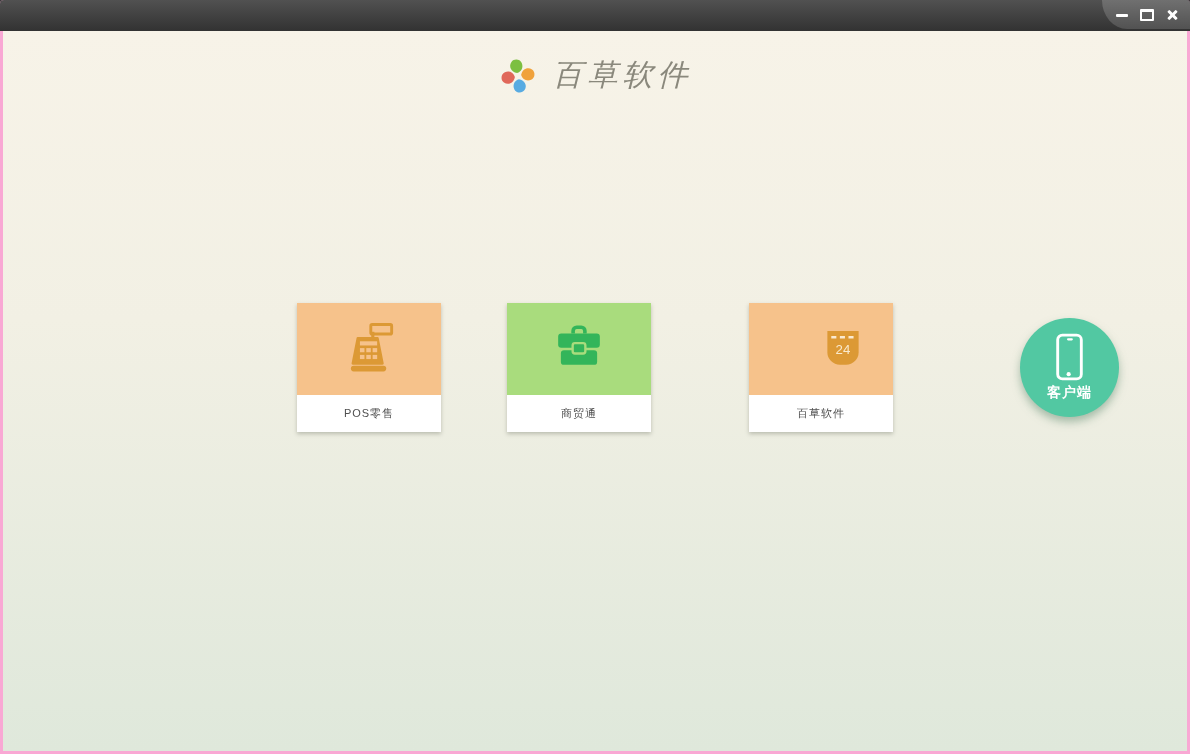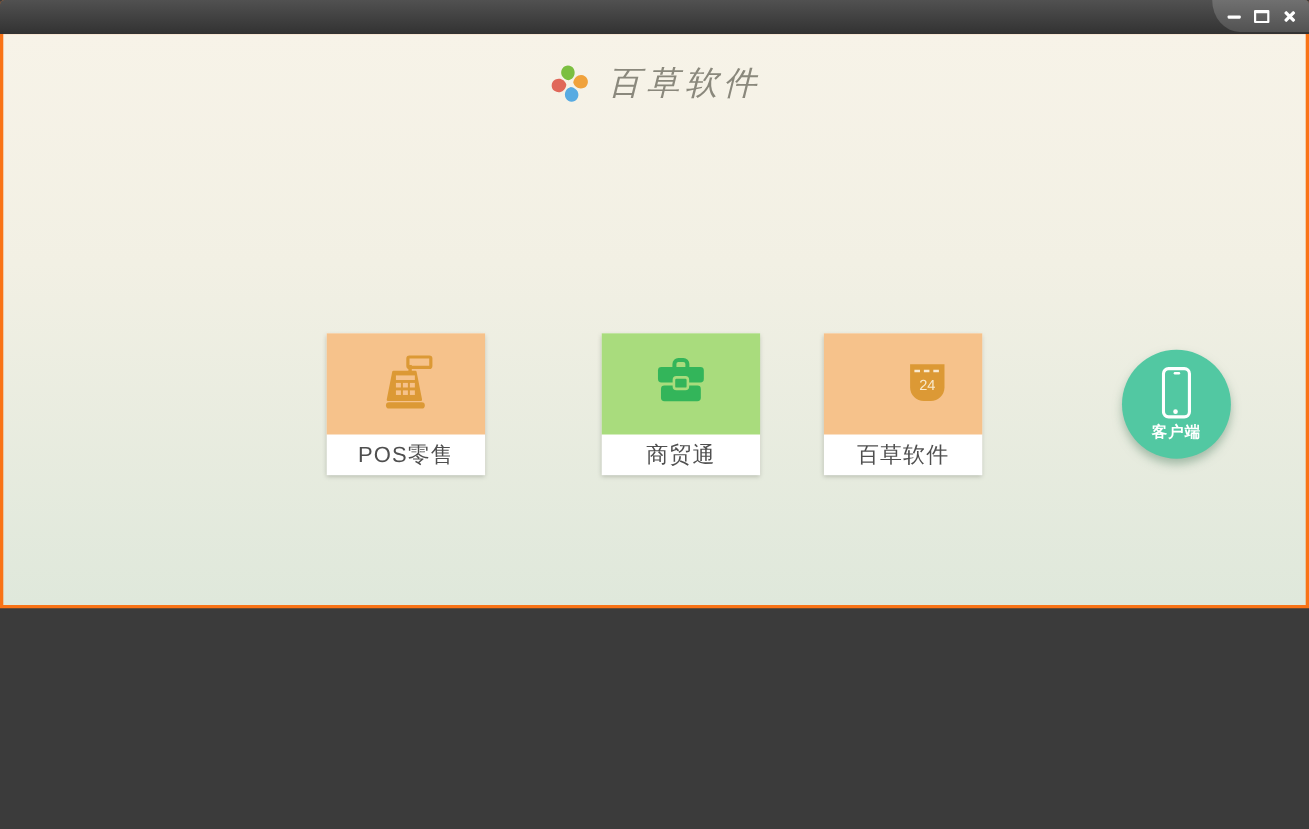--- a/index.html
+++ b/index.html
@@ -4,22 +4,22 @@
 <style>
   html, body {
     margin: 0; padding: 0;
     width: 1190px; height: 754px;
     overflow: hidden;
     font-family: "Liberation Sans", sans-serif;
     background: #3b3b3b;
   }
   .frame {
     position: relative;
-    width: 1190px; height: 553px;
-    background: #f97316;
+    width: 1190px; height: 754px;
+    background: #f9a8d4;
     border-radius: 4px 4px 0 0;
   }
   
   .titlebar {
     position: absolute; top: 0; left: 0; right: 0; height: 31px;
     background: linear-gradient(#515151, #323232);
     border-radius: 4px 4px 0 0;
   }
   .controls-tab {
     position: absolute; top: 0; right: 0;
@@ -65,30 +65,30 @@
 
   
   .card {
     position: absolute; top: 272px;
     width: 144px; height: 129px;
     background: #ffffff;
     box-shadow: 0 2px 4px rgba(110, 115, 100, 0.40);
     cursor: pointer;
   }
   .card-1 { left: 294px; }
-  .card-2 { left: 544px; }
+  .card-2 { left: 504px; }
   .card-3 { left: 746px; }
   .card-top {
     height: 92px;
     display: flex; align-items: center; justify-content: center;
   }
   .card-label {
     height: 37px;
     display: flex; align-items: center; justify-content: center;
-    font-size: 20px; color: #4f4f4f; letter-spacing: 1px;
+    font-size: 11px; color: #4f4f4f; letter-spacing: 1px;
   }
 
   
   .client-circle {
     position: absolute; left: 1017px; top: 287px;
     width: 99px; height: 99px; border-radius: 50%;
     background: #52c8a2;
     box-shadow: 0 5px 9px rgba(105, 145, 120, 0.55);
     display: flex; flex-direction: column; align-items: center; justify-content: center;
     cursor: pointer;

